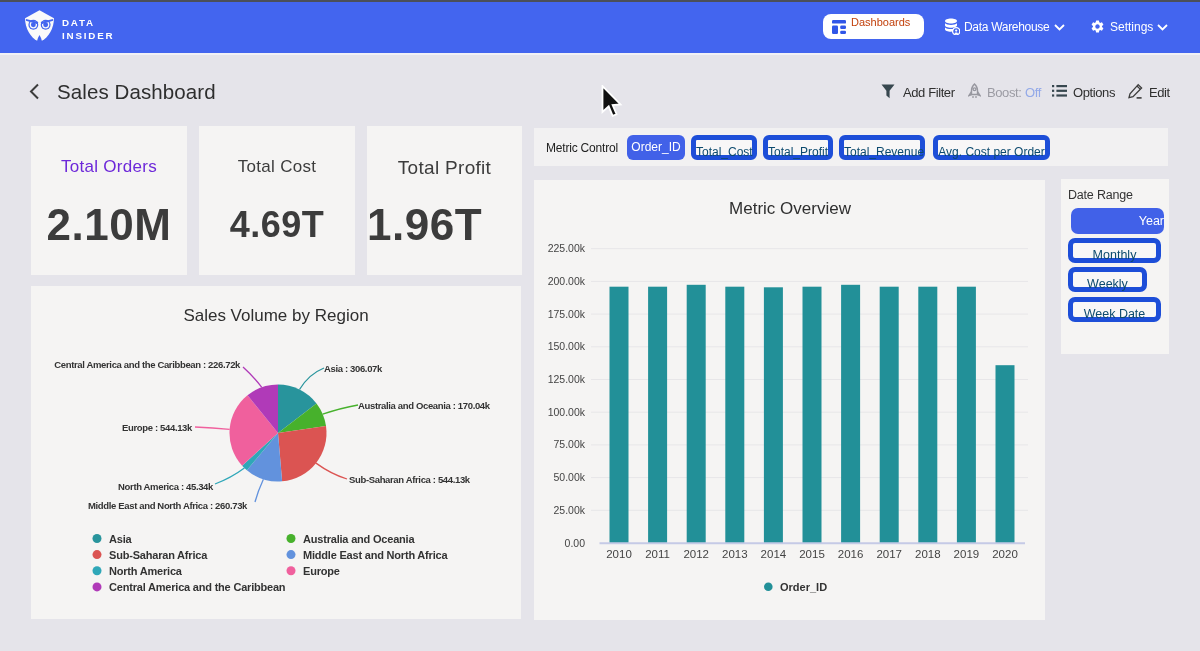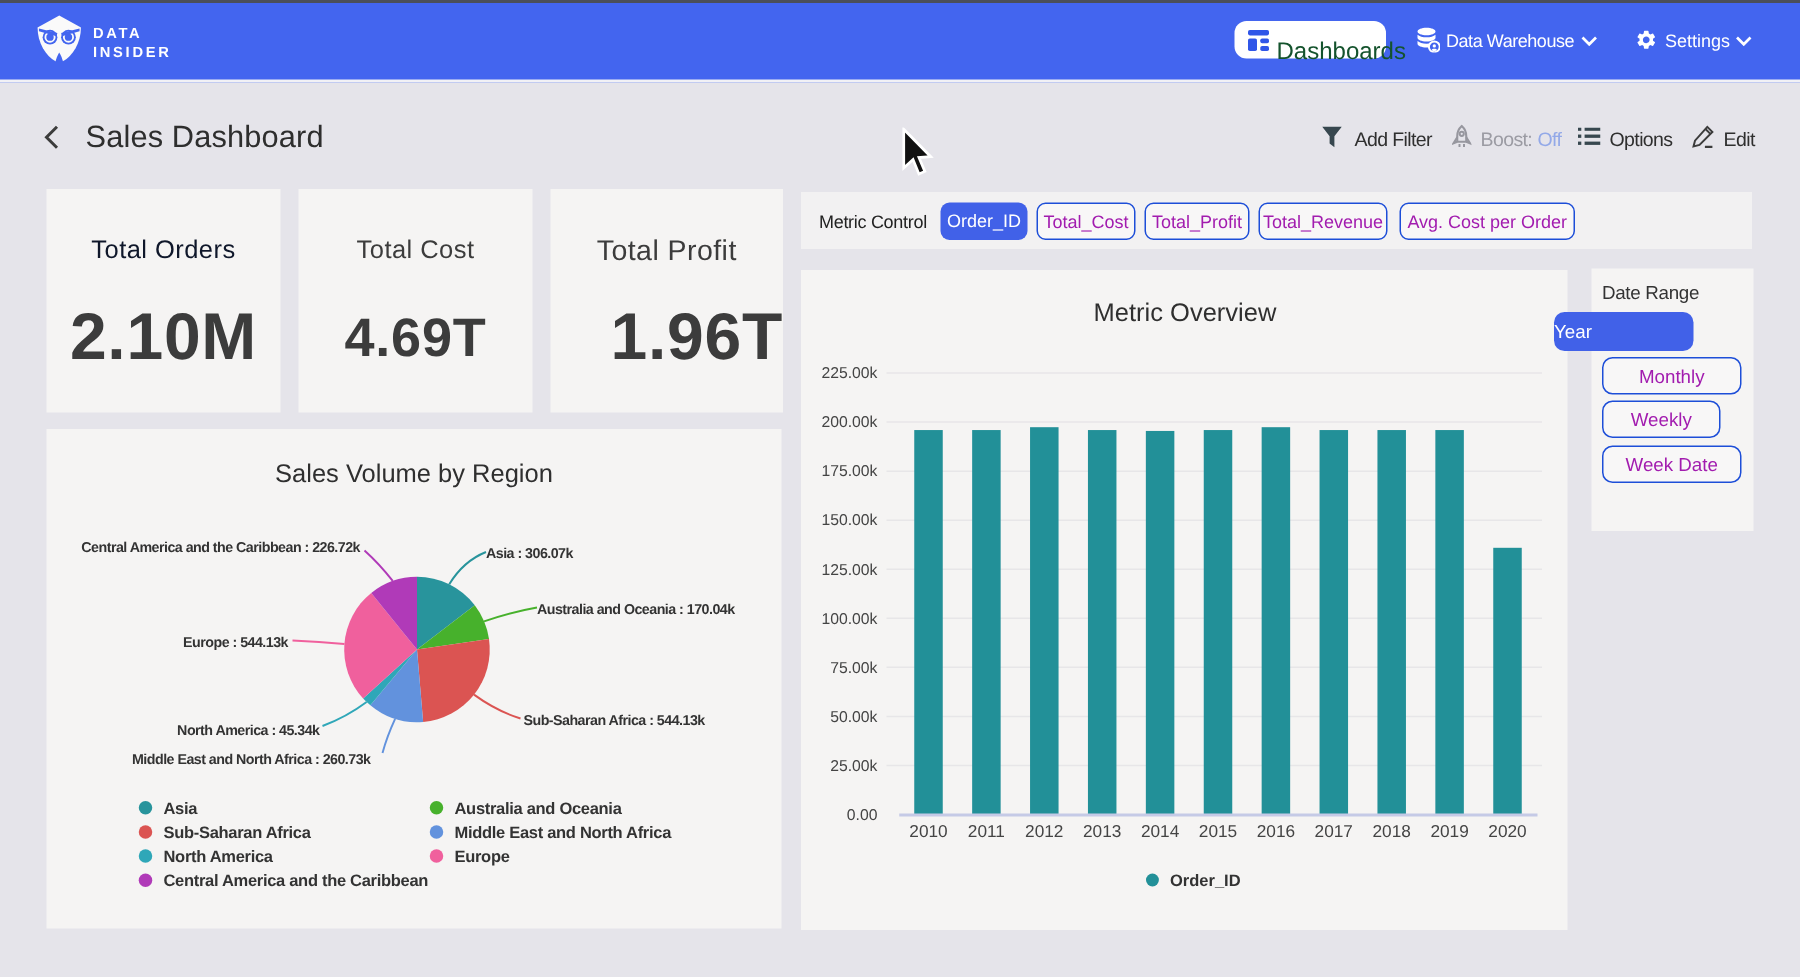--- a/index.html
+++ b/index.html
@@ -1,20 +1,20 @@
 <!DOCTYPE html>
 <html><head>
 <meta charset="utf-8">
 <style>
 * { margin:0; padding:0; box-sizing:border-box; }
 html,body { width:1200px; height:651px; }
 body { font-family:"Liberation Sans",sans-serif; background:#e5e4ea; overflow:hidden; position:relative; }
 .abs { position:absolute; }
 .card { position:absolute; background:#f5f4f3; }
-.btn { position:absolute; background:#f8f7f7; border:1px solid #1d4ed8; border-radius:6px; color:#a21caf; text-align:center; }
+.btn { position:absolute; background:#f8f7f7; border:5px solid #1d4ed8; border-radius:6px; color:#0c4a6e; text-align:center; }
 </style>
 </head>
 <body>
 
 <div class="abs" style="left:0;top:0;width:1200px;height:1.5px;background:#4b4f59"></div>
 
 <div class="abs" style="left:0;top:1.5px;width:1200px;height:53.5px;background:#4365ef;border-bottom:2px solid #f1f1f6"></div>
 
 <svg class="abs" style="left:24px;top:10px" width="31" height="32" viewBox="0 0 100 104">
   <path fill="#fafafa" d="M50 1 L97 27 C97 60 79 89 58 100 L50 104 L42 100 C21 89 3 60 3 27 Z"></path>
@@ -28,21 +28,21 @@
 </svg>
 <div class="abs" style="left:62px;top:16px;color:#fff;font-size:9.8px;font-weight:bold;letter-spacing:1.8px;line-height:13.2px">DATA<br>INSIDER</div>
 
 <div class="abs" style="left:823px;top:14px;width:101px;height:25px;background:#fff;border-radius:8px;"></div>
 <svg class="abs" style="left:832px;top:20px" width="14" height="14" viewBox="0 0 14 14">
   <rect x="0" y="0" width="14" height="3.6" rx="1.2" fill="#3056e8"></rect>
   <rect x="0" y="5.6" width="6" height="8.4" rx="1.2" fill="#3056e8"></rect>
   <rect x="8.2" y="5.6" width="5.8" height="3.3" rx="1.2" fill="#3056e8"></rect>
   <rect x="8.2" y="10.7" width="5.8" height="3.3" rx="1.2" fill="#3056e8"></rect>
 </svg>
-<div class="abs" style="left:851px;top:26px;color:#14532d;font-size:16px;font-weight:500">Dashboards</div>
+<div class="abs" style="left:851px;top:16px;color:#c2410c;font-size:11px;font-weight:500">Dashboards</div>
 
 <svg class="abs" style="left:944px;top:18px" width="16" height="17" viewBox="0 0 16 17">
   <path fill="#fff" d="M1 3 C1 1.6 3.7 0.5 7 0.5 C10.3 0.5 13 1.6 13 3 C13 4.4 10.3 5.5 7 5.5 C3.7 5.5 1 4.4 1 3 Z"></path>
   <path fill="#fff" d="M1 5.2 C2.2 6.3 4.5 6.9 7 6.9 C9.5 6.9 11.8 6.3 13 5.2 L13 7.2 C13 8.6 10.3 9.7 7 9.7 C3.7 9.7 1 8.6 1 7.2 Z"></path>
   <path fill="#fff" d="M1 9.4 C2.2 10.5 4.5 11.1 7 11.1 C8.2 11.1 9.3 11 10.3 10.7 C9.4 11.4 8.8 12.4 8.7 13.6 C8.2 13.7 7.6 13.7 7 13.7 C3.7 13.7 1 12.6 1 11.2 Z"></path>
   <circle cx="12.2" cy="13.2" r="3.6" fill="none" stroke="#fff" stroke-width="1.3"></circle>
   <circle cx="12.2" cy="12.6" r="1.1" fill="#fff"></circle>
   <path fill="#fff" d="M10.4 15.5 C10.6 14.2 13.8 14.2 14 15.5 C13.5 16.2 10.9 16.2 10.4 15.5 Z"></path>
 </svg>
 <div class="abs" style="left:964px;top:19.5px;color:#fff;font-size:12px;letter-spacing:-0.3px">Data Warehouse</div>
@@ -90,26 +90,26 @@
 <svg class="abs" style="left:1128px;top:83px" width="16" height="16" viewBox="0 0 16 16">
   <path fill="none" stroke="#3c3c3c" stroke-width="1.3" d="M10.2 1.6 L13.6 5 L5 13.6 L1 14.6 L2 10.8 Z"></path>
   <path stroke="#3c3c3c" stroke-width="1.3" d="M9 3 L12.4 6.4"></path>
   <path stroke="#3c3c3c" stroke-width="1.6" d="M8.6 14.9 L13.6 14.9"></path>
 </svg>
 <div class="abs" style="left:1149px;top:84.5px;color:#2f2f2f;font-size:13px;letter-spacing:-0.4px">Edit</div>
 
 <div class="card" style="left:31px;top:126px;width:156px;height:149px"></div>
 <div class="card" style="left:199px;top:126px;width:156px;height:149px"></div>
 <div class="card" style="left:367px;top:126px;width:155px;height:149px"></div>
-<div class="abs" style="left:31px;top:157px;width:156px;text-align:center;color:#0f172a;font-size:17px;letter-spacing:0.3px">Total Orders</div>
+<div class="abs" style="left:31px;top:157px;width:156px;text-align:center;color:#6d28d9;font-size:17px;letter-spacing:0.3px">Total Orders</div>
 <div class="abs" style="left:199px;top:157px;width:156px;text-align:center;color:#3c3c3c;font-size:17px;letter-spacing:0.3px">Total Cost</div>
 <div class="abs" style="left:367px;top:157px;width:155px;text-align:center;color:#3c3c3c;font-size:19px;letter-spacing:0.3px">Total Profit</div>
 <div class="abs" style="left:31px;top:203px;width:156px;text-align:center;color:#3c3c3c;font-size:44px;font-weight:bold;letter-spacing:0.5px;line-height:44px">2.10M</div>
 <div class="abs" style="left:199px;top:203px;width:156px;text-align:center;color:#3c3c3c;font-size:36px;font-weight:bold;letter-spacing:0.5px;line-height:44px">4.69T</div>
-<div class="abs" style="left:367px;top:203px;width:155px;text-align:right;color:#3c3c3c;font-size:44px;font-weight:bold;letter-spacing:0.5px;line-height:44px">1.96T</div>
+<div class="abs" style="left:367px;top:203px;width:155px;text-align:left;color:#3c3c3c;font-size:44px;font-weight:bold;letter-spacing:0.5px;line-height:44px">1.96T</div>
 
 <div class="card" style="left:534px;top:128px;width:634px;height:38px;background:#f2f1f2"></div>
 <div class="abs" style="left:546px;top:141px;color:#222;font-size:12px;letter-spacing:-0.2px">Metric Control</div>
 <div class="abs" style="left:627px;top:135px;width:58px;height:25px;background:#4161e8;border-radius:6px;color:#fff;font-size:12px;text-align:center;line-height:25px;white-space:nowrap">Order_ID</div>
 <div class="btn" style="left:691px;top:135px;width:66px;height:25px;font-size:12px;line-height:24px;white-space:nowrap">Total_Cost</div>
 <div class="btn" style="left:763px;top:135px;width:70px;height:25px;font-size:12px;line-height:24px;white-space:nowrap">Total_Profit</div>
 <div class="btn" style="left:839px;top:135px;width:86px;height:25px;font-size:12px;line-height:24px;white-space:nowrap">Total_Revenue</div>
 <div class="btn" style="left:933px;top:135px;width:117px;height:25px;font-size:12px;line-height:24px;white-space:nowrap">Avg. Cost per Order</div>
 
 <div class="card" style="left:534px;top:180px;width:511px;height:440px"></div>
@@ -166,21 +166,21 @@
     <text x="393.8" y="378">2018</text>
     <text x="432.4" y="378">2019</text>
     <text x="471" y="378">2020</text>
   </g>
   <circle cx="234.3" cy="406.7" r="4.3" fill="#229098"></circle>
   <text x="246" y="410.5" font-size="11" font-weight="bold" fill="#333">Order_ID</text>
 </svg>
 
 <div class="card" style="left:1061px;top:179px;width:108px;height:175px"></div>
 <div class="abs" style="left:1068px;top:188px;color:#333;font-size:12.5px;letter-spacing:-0.2px">Date Range</div>
-<div class="abs" style="left:1036px;top:208px;width:93px;height:26px;background:#4161e8;border-radius:7px;color:#fff;font-size:12.5px;text-align:left;line-height:26px">Year</div>
+<div class="abs" style="left:1071px;top:208px;width:93px;height:26px;background:#4161e8;border-radius:7px;color:#fff;font-size:12.5px;text-align:right;line-height:26px">Year</div>
 <div class="btn" style="left:1068px;top:238px;width:93px;height:25px;border-radius:7px;font-size:12.5px;line-height:24px">Monthly</div>
 <div class="btn" style="left:1068px;top:267px;width:79px;height:25px;border-radius:7px;font-size:12.5px;line-height:24px">Weekly</div>
 <div class="btn" style="left:1068px;top:297px;width:93px;height:25px;border-radius:7px;font-size:12.5px;line-height:24px">Week Date</div>
 
 <div class="card" style="left:31px;top:286px;width:490px;height:333px"></div>
 <svg class="abs" style="left:31px;top:286px" width="490" height="333" viewBox="0 0 490 333" font-family="Liberation Sans,sans-serif">
   <text x="245" y="35" font-size="17" fill="#2f2f2f" text-anchor="middle">Sales Volume by Region</text>
 
   <g fill="none" stroke-width="1.3">
     <path d="M268.5 103.5 Q278 88 293 82" stroke="#28949c"></path>

